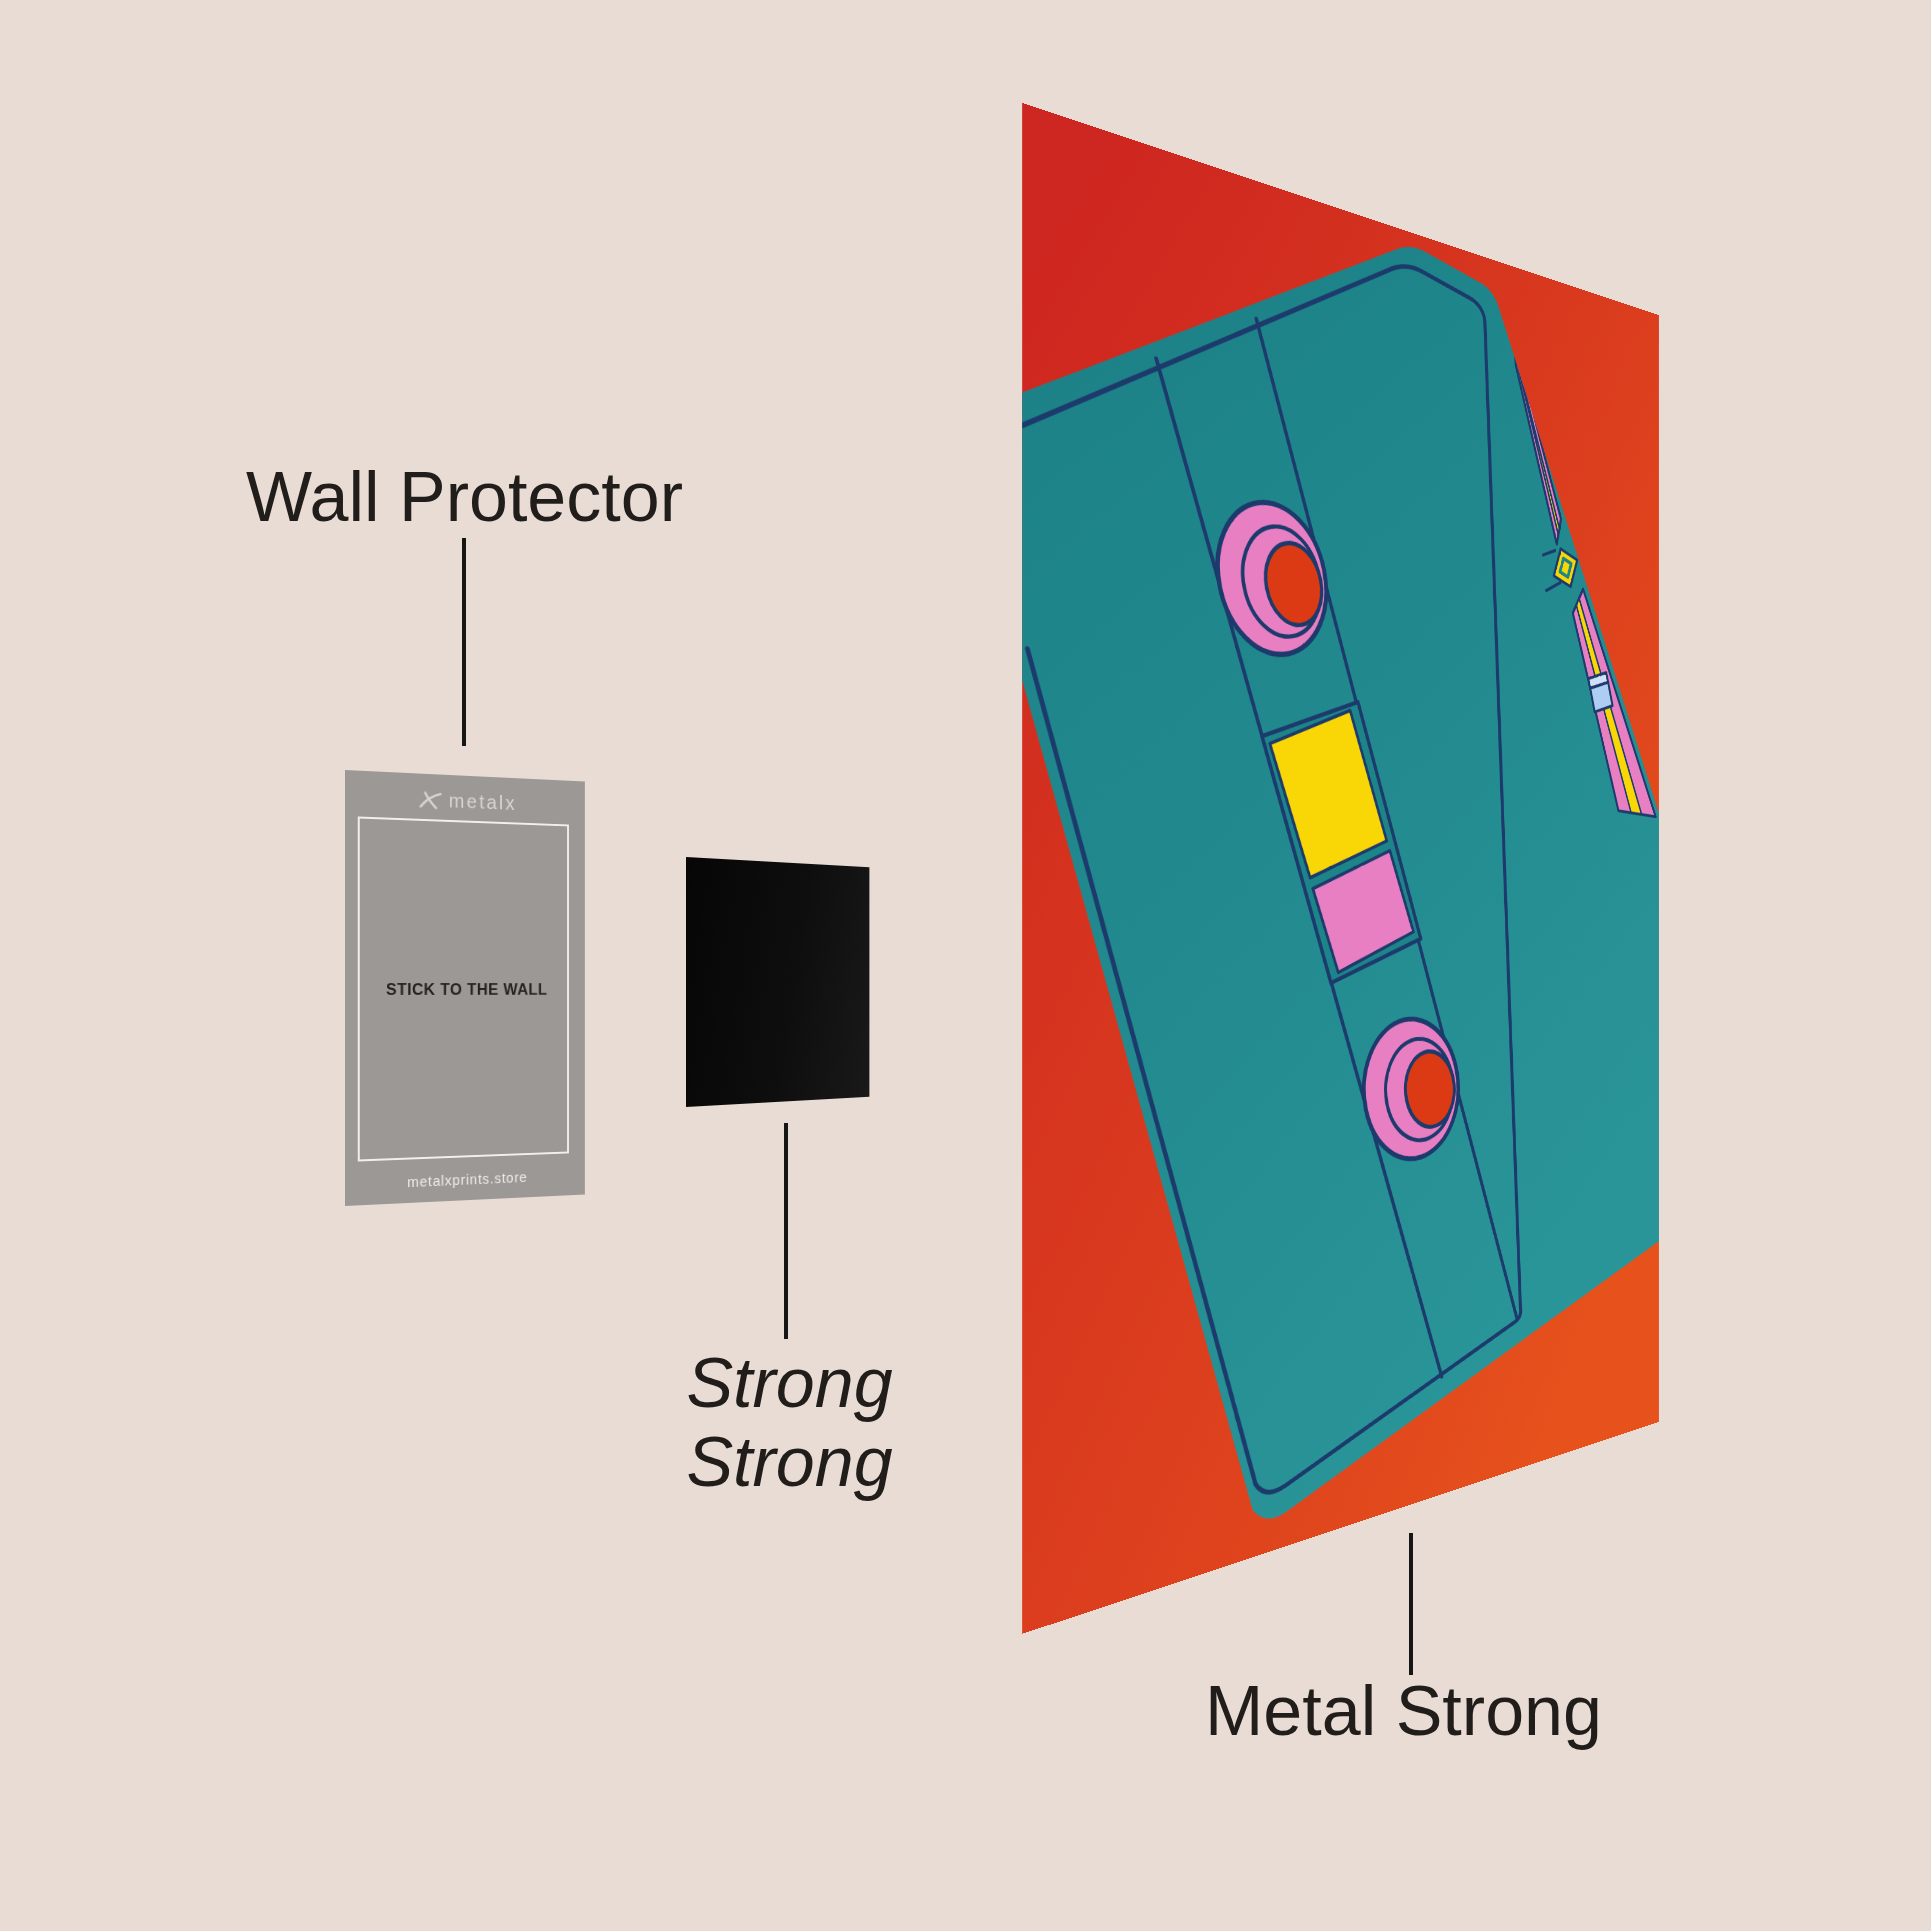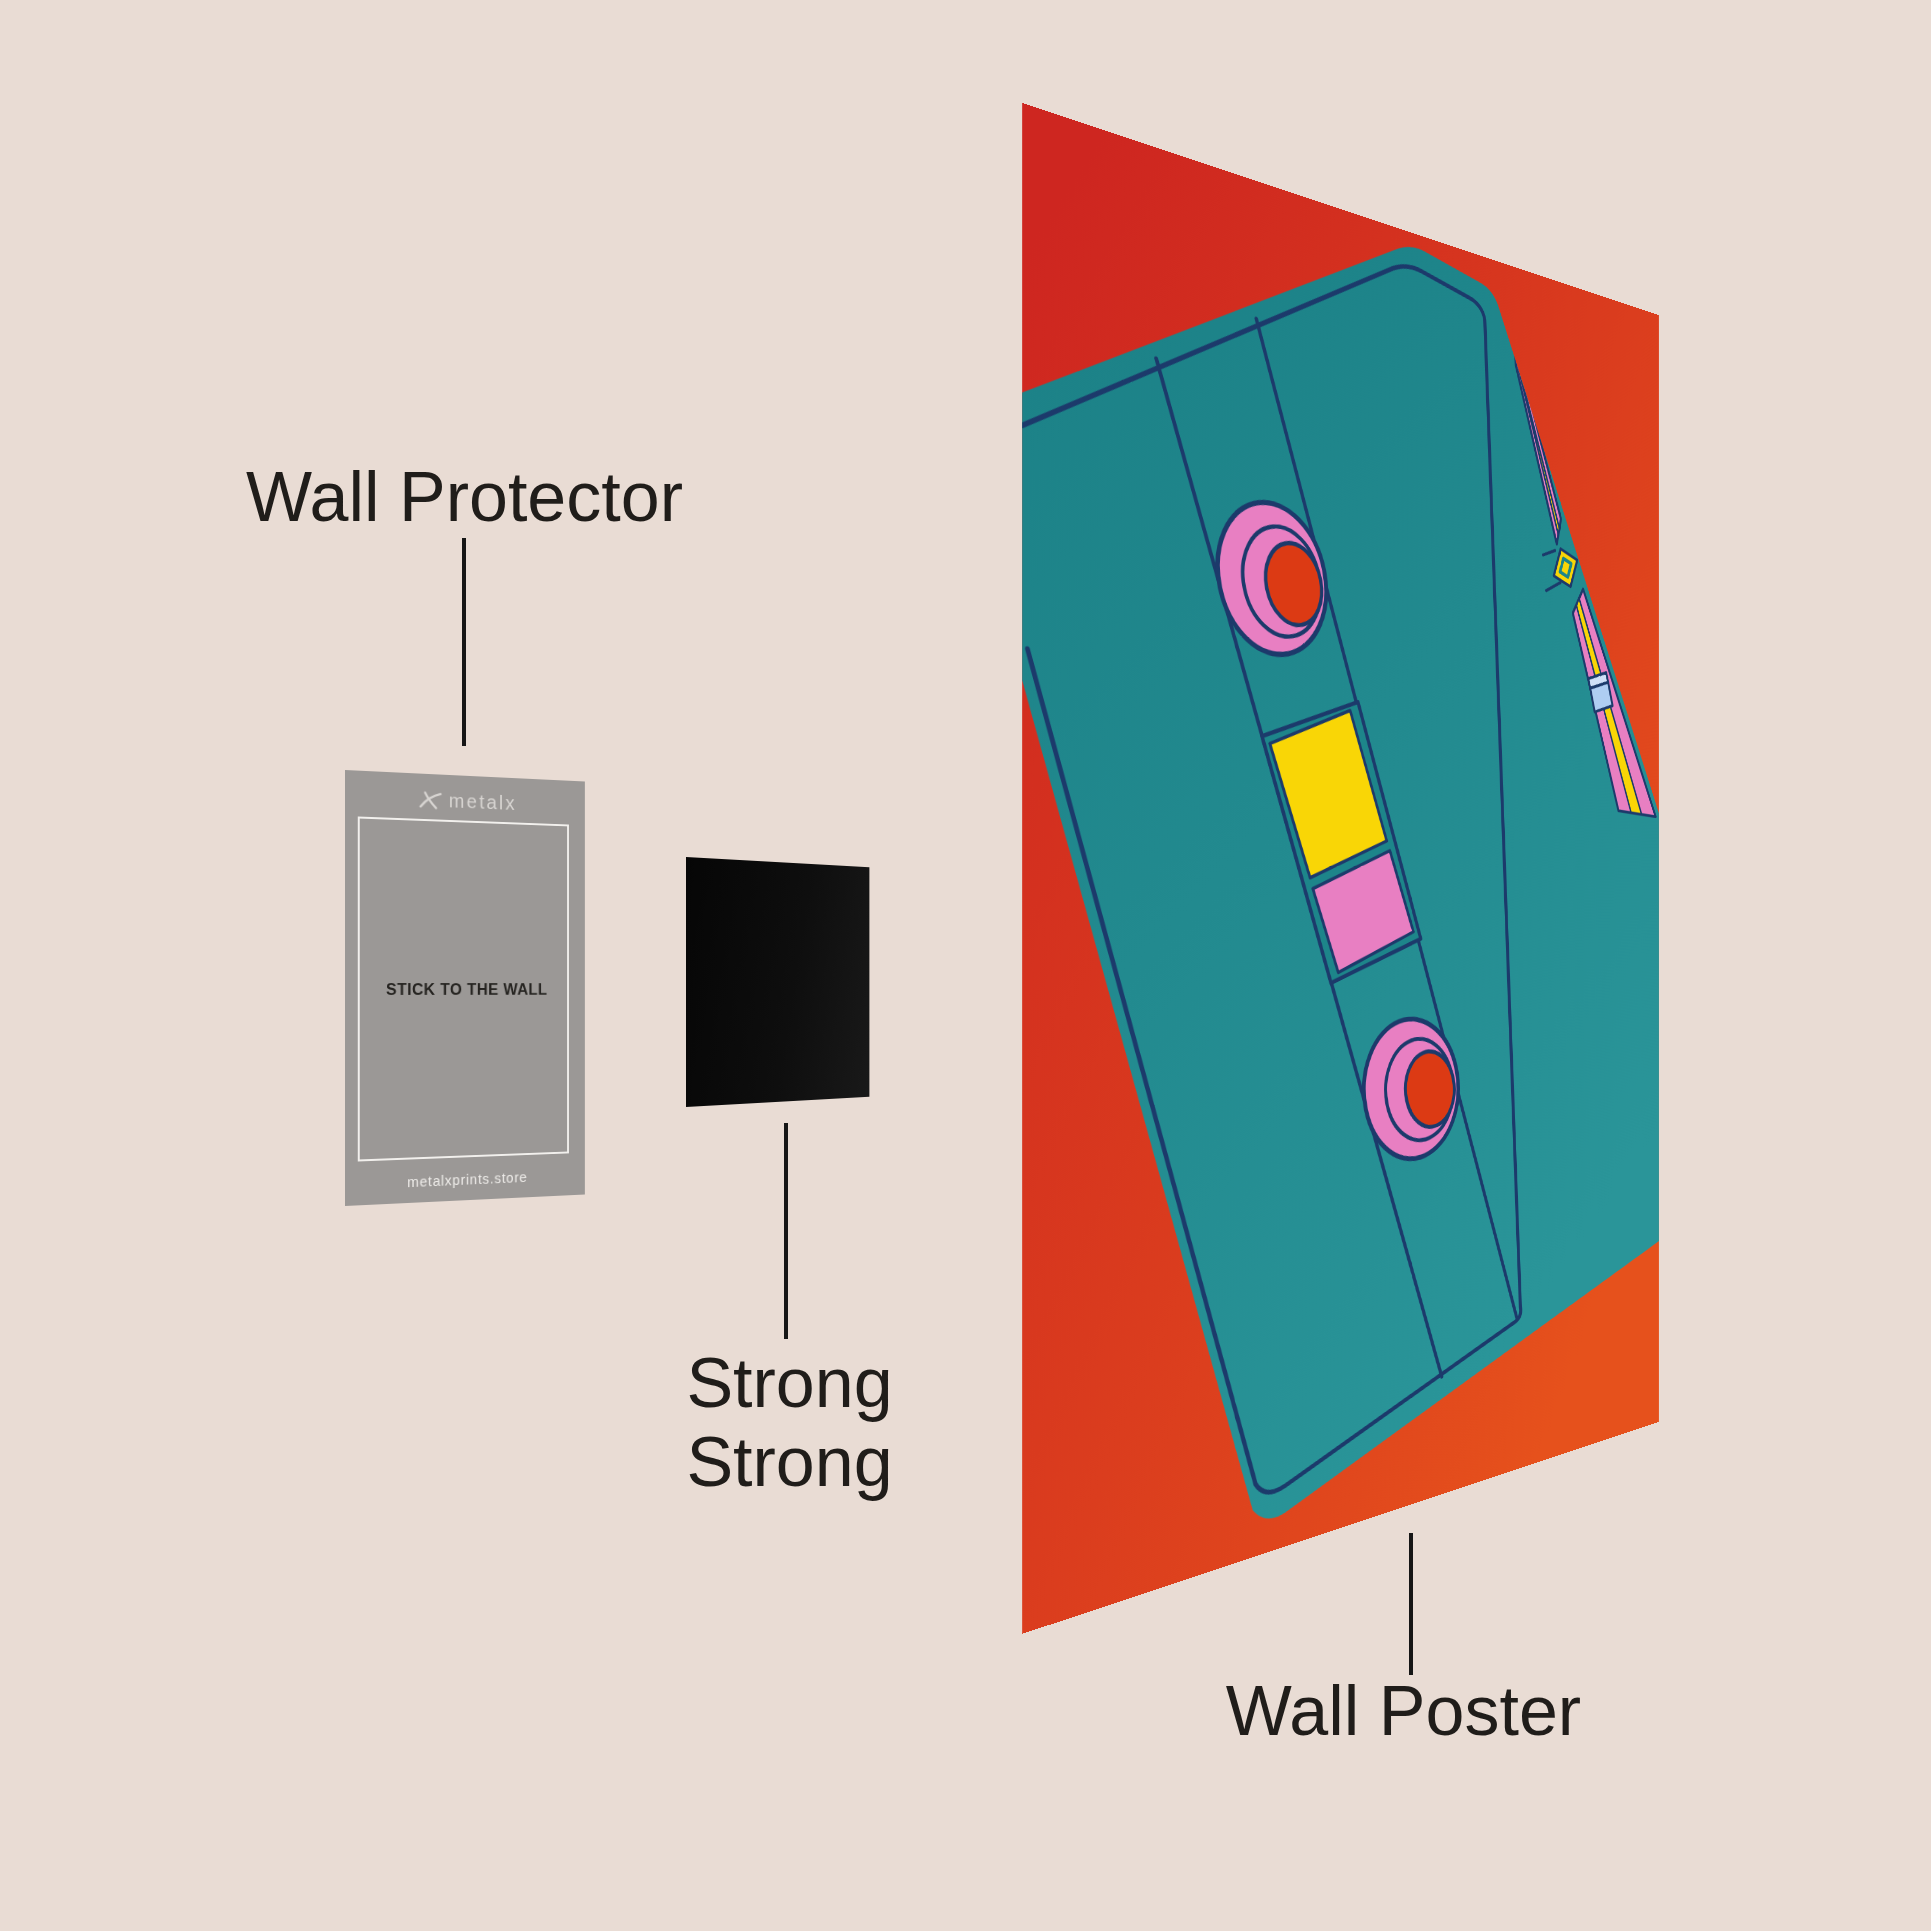--- a/index.html
+++ b/index.html
@@ -103,21 +103,21 @@
     </span>
     <span class="card-logo-text">metalx</span>
   </div>
   <div class="card-border"></div>
   <div class="card-instruction">STICK TO THE WALL</div>
   <div class="card-site">metalxprints.store</div>
 </div>
 
 <div class="magnet"></div>
 <div class="connector" style="left:784px; top:1123px; height:216px;"></div>
-<div class="label" style="left:500px; top:1344px; width:579px;">
+<div class="label" style="left:500px; top:1344px; width:579px;font-style:italic;">
   <span>Strong</span><br>
   <span>Strong</span>
 </div>
 
 <div class="poster">
   <svg width="956" height="1531" viewBox="0 0 990 1586">
     <defs>
       <linearGradient id="redGrad" x1="0" y1="0.1" x2="0.85" y2="0.9">
         <stop offset="0" stop-color="#ce2620"></stop>
         <stop offset="1" stop-color="#e6511c"></stop>
@@ -171,14 +171,14 @@
       <g transform="translate(528,1068) rotate(-14)">
         <ellipse cx="0" cy="0" rx="76" ry="88" fill="#e87fc2" stroke="#1c3a6b" stroke-width="6"></ellipse>
         <ellipse cx="12" cy="5" rx="55" ry="64" fill="#e87fc2" stroke="#1c3a6b" stroke-width="5"></ellipse>
         <ellipse cx="28" cy="10" rx="40" ry="48" fill="#dc3a14" stroke="#1c3a6b" stroke-width="5"></ellipse>
       </g>
     </g>
   </svg>
 </div>
 
 <div class="connector" style="left:1409px; top:1533px; height:142px;"></div>
-<div class="label" style="left:1114px; top:1672px; width:579px;">Wall Poster</div>
+<div class="label" style="left:1114px; top:1672px; width:579px;">Metal Strong</div>
 
 
 </body></html>

